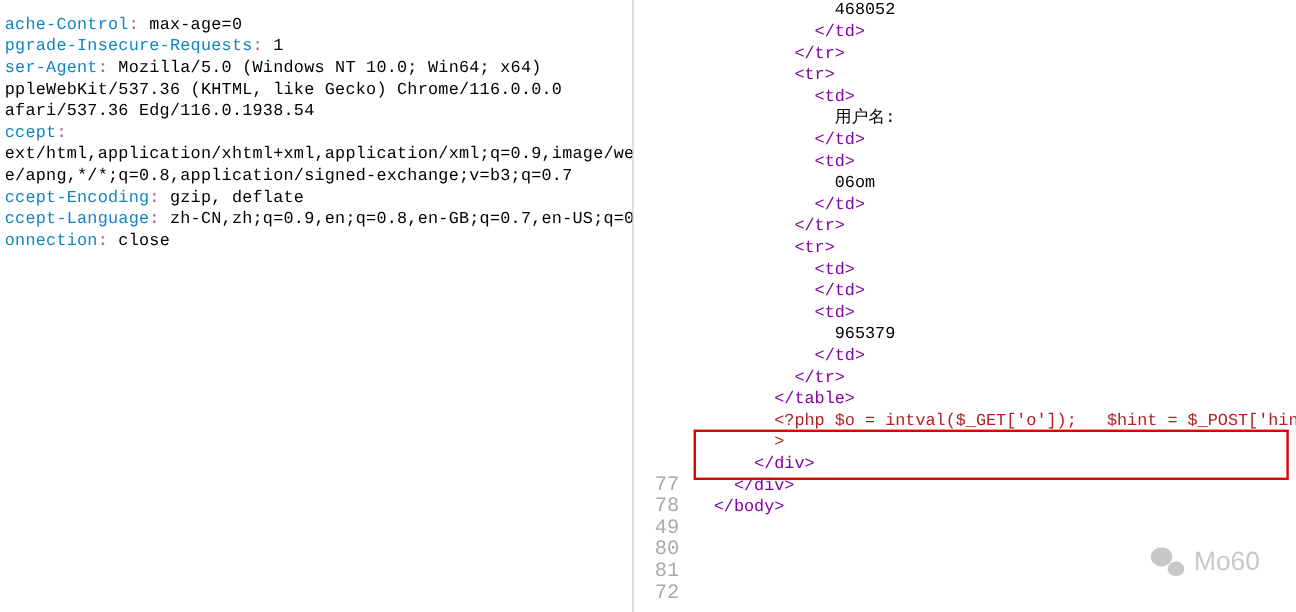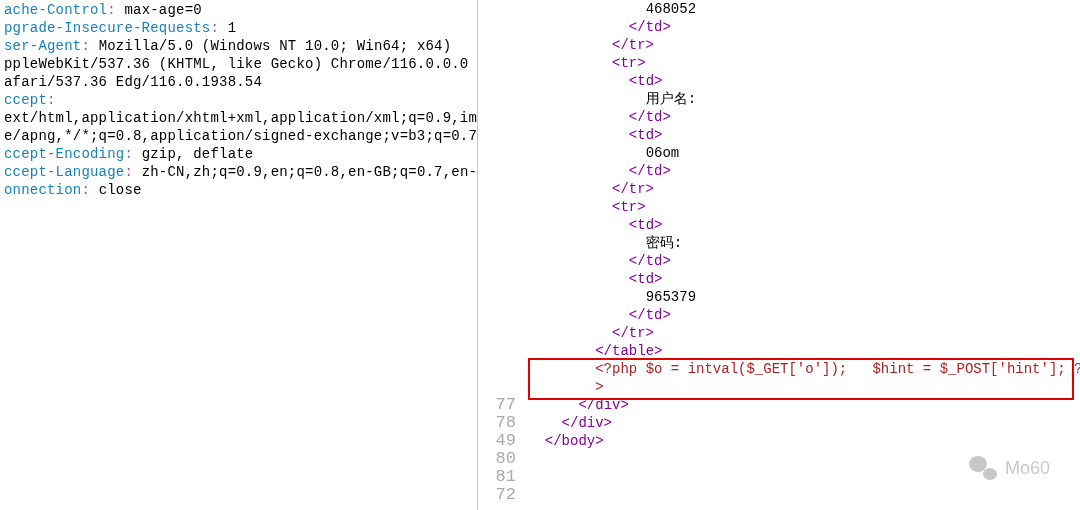--- a/index.html
+++ b/index.html
@@ -12,25 +12,25 @@
     font-size: 14px;
     background: #ffffff;
     color: #000;
   }
   .container {
     display: flex;
     width: 100%;
     height: 100%;
   }
   .left-pane {
-    width: 478px;
+    width: 528px;
     height: 100%;
     border-right: 1px solid #c8c8c8;
     box-sizing: border-box;
-    padding: 1px 4px;
+    padding: 12px 4px;
     overflow: hidden;
     white-space: pre;
     line-height: 18px;
     letter-spacing: 0.2px;
   }
   .right-pane {
     flex: 1;
     height: 100%;
     position: relative;
     overflow: hidden;
@@ -78,21 +78,21 @@
 
   .watermark {
     position: absolute;
     right: 30px;
     bottom: 30px;
     display: flex;
     align-items: center;
     gap: 8px;
     color: #bbb;
     font-family: Arial, sans-serif;
-    font-size: 18px;
+    font-size: 22px;
     opacity: 0.8;
   }
   .watermark .wxicon {
     width: 28px;
     height: 24px;
     position: relative;
   }
   .watermark .wxicon::before,
   .watermark .wxicon::after {
     content: '';
@@ -126,21 +126,20 @@
         <div class="code-line"><span class="sp">          </span><span class="tag-ang">&lt;tr&gt;</span></div>
         <div class="code-line"><span class="sp">            </span><span class="tag-ang">&lt;td&gt;</span></div>
         <div class="code-line"><span class="sp">              </span><span class="text-node">用户名:</span></div>
         <div class="code-line"><span class="sp">            </span><span class="tag-ang">&lt;/td&gt;</span></div>
         <div class="code-line"><span class="sp">            </span><span class="tag-ang">&lt;td&gt;</span></div>
         <div class="code-line"><span class="sp">              </span><span class="text-node">06om</span></div>
         <div class="code-line"><span class="sp">            </span><span class="tag-ang">&lt;/td&gt;</span></div>
         <div class="code-line"><span class="sp">          </span><span class="tag-ang">&lt;/tr&gt;</span></div>
         <div class="code-line"><span class="sp">          </span><span class="tag-ang">&lt;tr&gt;</span></div>
         <div class="code-line"><span class="sp">            </span><span class="tag-ang">&lt;td&gt;</span></div>
-        <div class="code-line"><span class="sp">              </span><span class="text-node">密码:</span></div>
         <div class="code-line"><span class="sp">            </span><span class="tag-ang">&lt;/td&gt;</span></div>
         <div class="code-line"><span class="sp">            </span><span class="tag-ang">&lt;td&gt;</span></div>
         <div class="code-line"><span class="sp">              </span><span class="text-node">965379</span></div>
         <div class="code-line"><span class="sp">            </span><span class="tag-ang">&lt;/td&gt;</span></div>
         <div class="code-line"><span class="sp">          </span><span class="tag-ang">&lt;/tr&gt;</span></div>
         <div class="code-line"><span class="sp">        </span><span class="tag-ang">&lt;/table&gt;</span></div>
         <div class="code-line"><span class="sp">        </span><span class="php">&lt;?php $o = intval($_GET['o']);   $hint = $_POST['hint']; ?</span></div>
         <div class="code-line"><span class="sp">        </span><span class="php">&gt;</span></div>
         <div class="code-line"><span class="sp">      </span><span class="tag-ang">&lt;/div&gt;</span></div>
         <div class="code-line"><span class="sp">    </span><span class="tag-ang">&lt;/div&gt;</span></div>

